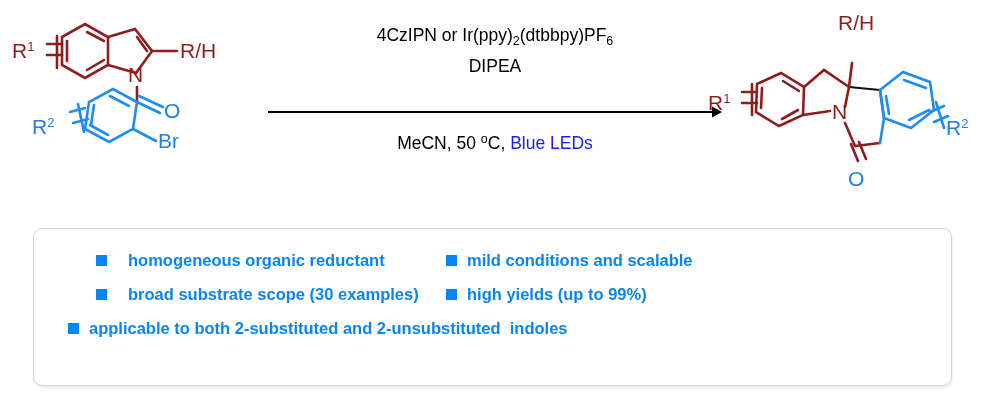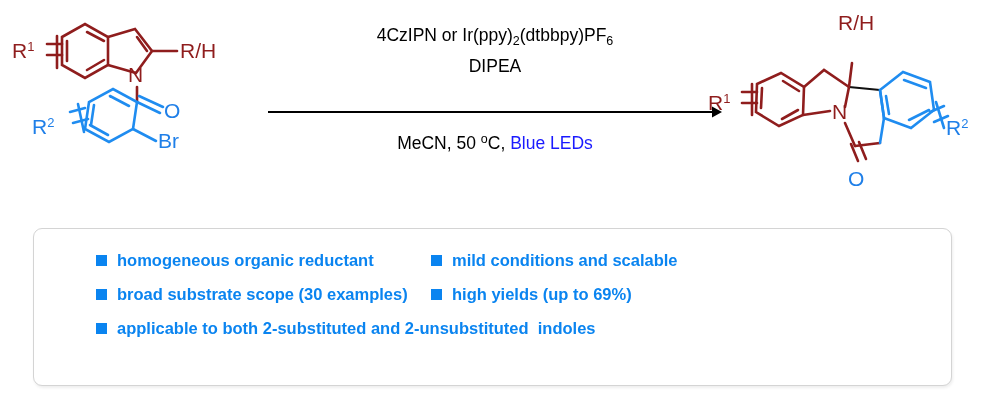--- a/index.html
+++ b/index.html
@@ -78,23 +78,23 @@
   }
   .feat-item {
     display: flex;
     align-items: center;
     color: #0a84f0;
     font-family: "Liberation Sans", sans-serif;
     font-weight: bold;
     font-size: 16.5px;
     white-space: pre;
   }
-  .feat-item.col1 { margin-left: 62px; width: 330px; }
-  .feat-item.col2 { margin-left: 5px; }
-  .feat-item.full { margin-left: 62px; }
+  .feat-item.col1 { margin-left: 62px; width: 330px; gap: 11px; }
+  .feat-item.col2 { margin-left: 20px; }
+  .feat-item.full { margin-left: 34px; }
   .bullet {
     display: inline-block;
     width: 11px;
     height: 11px;
     background: #0a84f0;
     margin-right: 10px;
     flex: 0 0 auto;
   }
 </style>
 </head>
@@ -253,21 +253,21 @@
       </div>
     </div>
 
     <div class="feat-row">
       <div class="feat-item col1">
         <span class="bullet"></span>
         <span>broad substrate scope (30 examples)</span>
       </div>
       <div class="feat-item col2">
         <span class="bullet"></span>
-        <span>high yields (up to 69%)</span>
+        <span>high yields (up to 99%)</span>
       </div>
     </div>
 
     <div class="feat-row">
       <div class="feat-item full">
         <span class="bullet"></span>
         <span>applicable to both 2-substituted and 2-unsubstituted  indoles</span>
       </div>
     </div>
 

